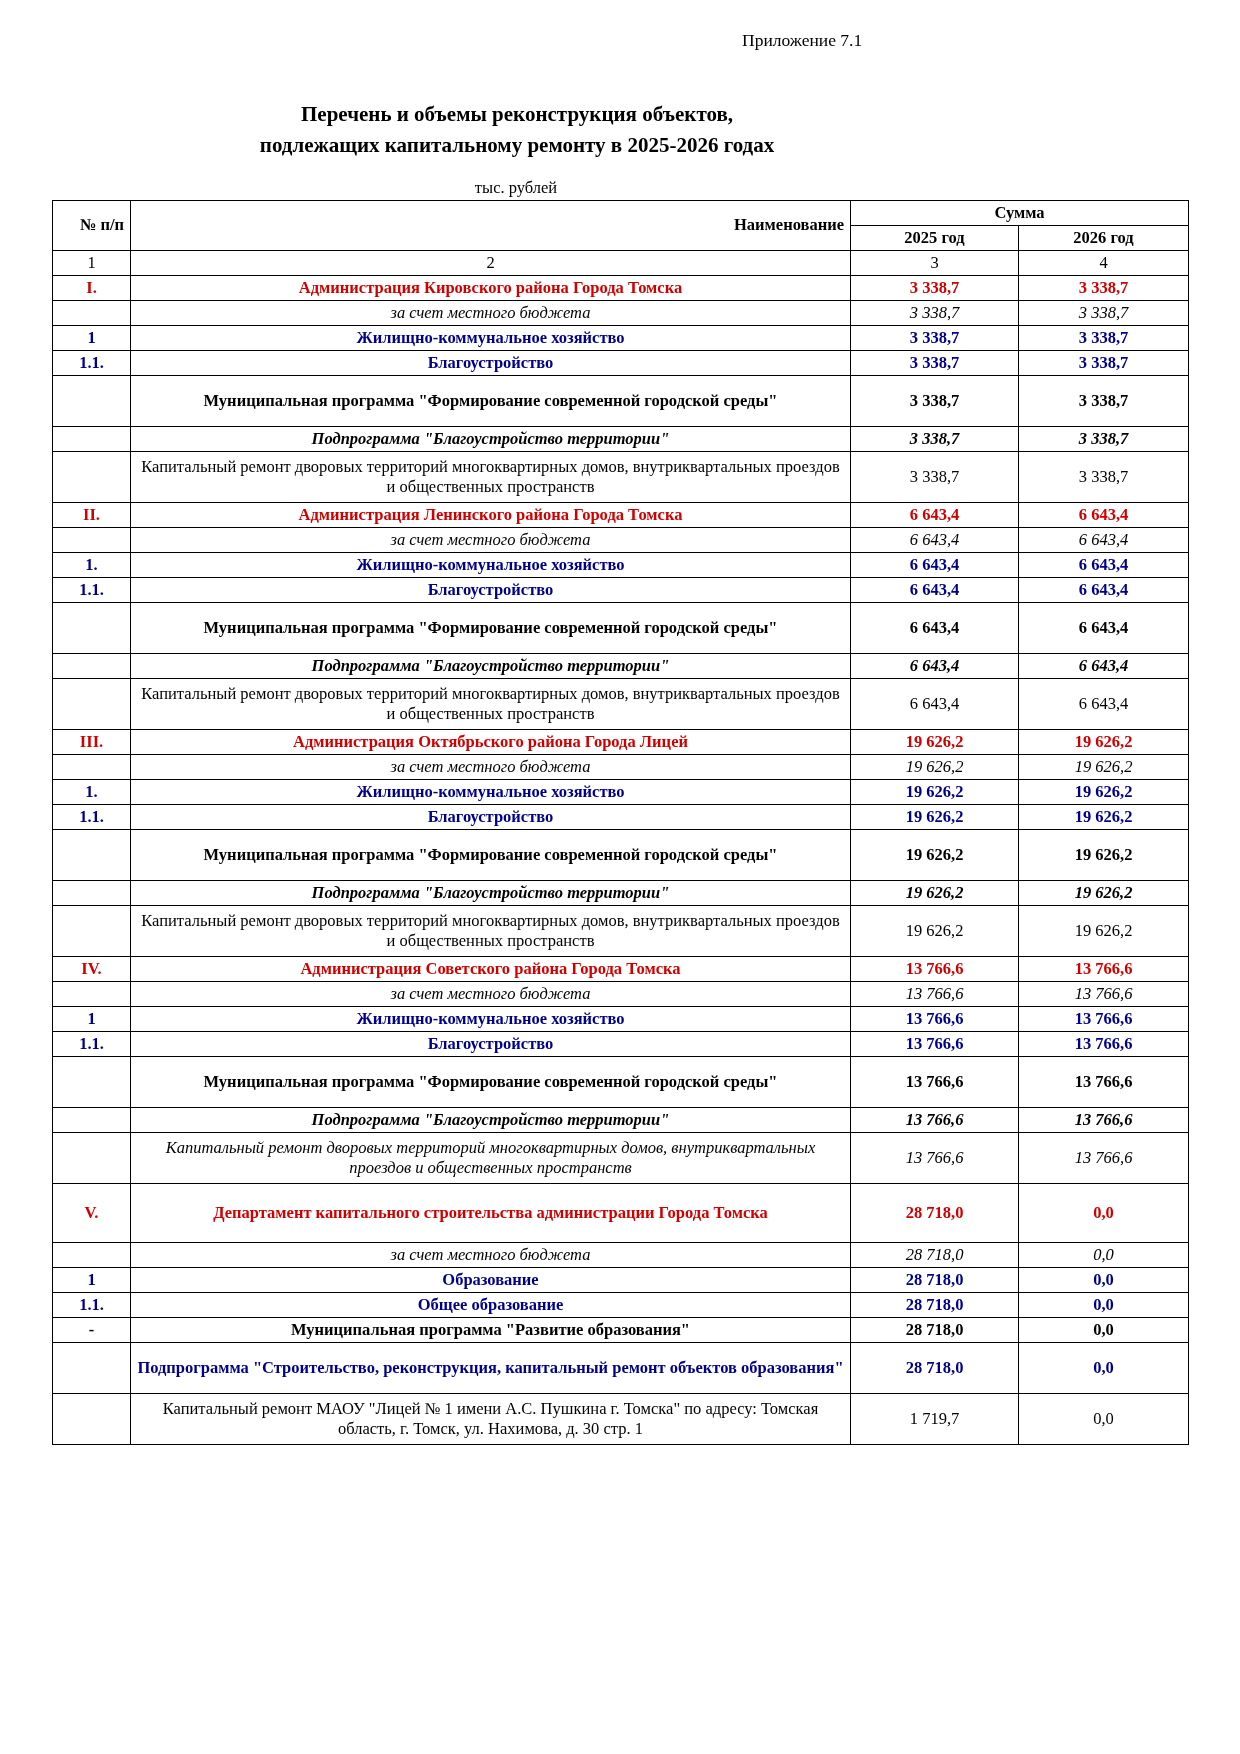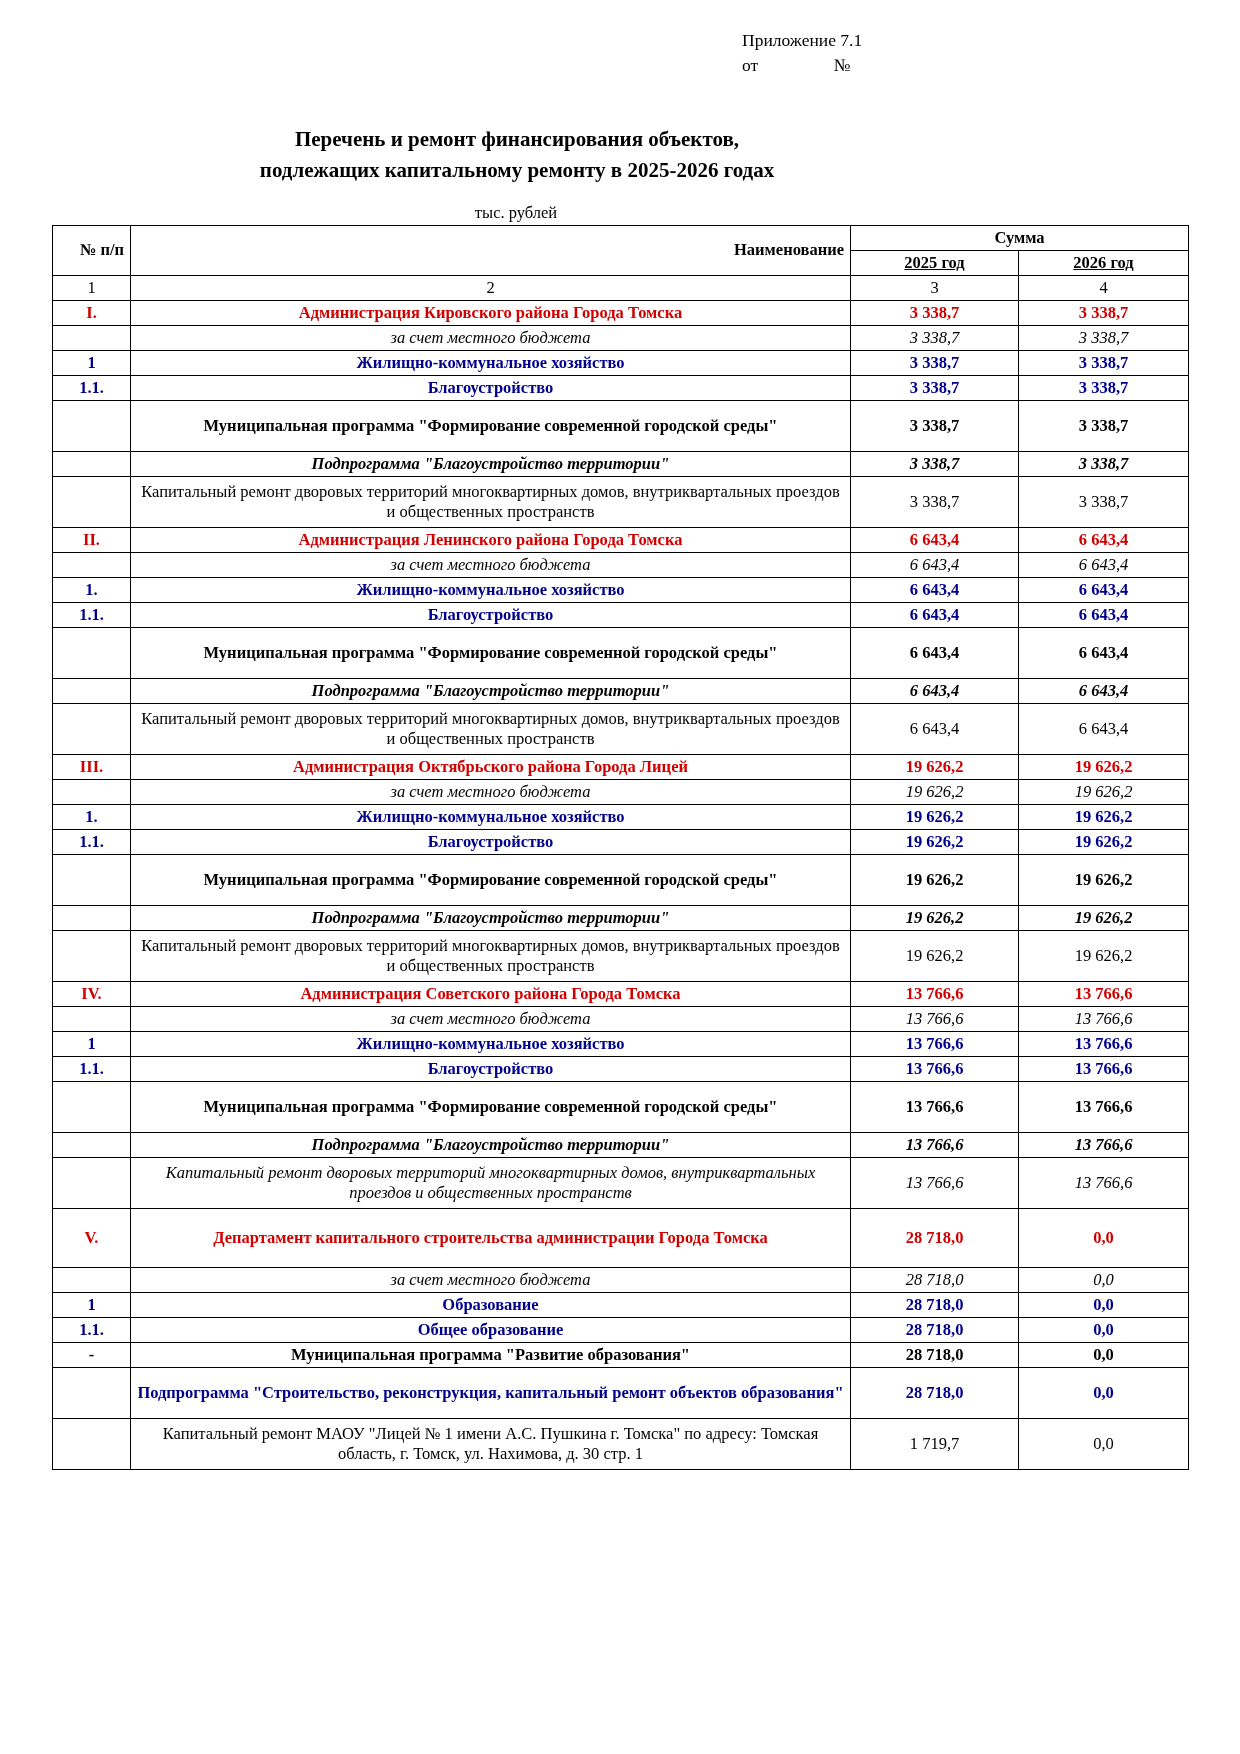--- a/index.html
+++ b/index.html
@@ -74,21 +74,20 @@
     text-align: center;
     font-weight: bold;
     font-size: 18px;
     padding: 8px 0;
   }
   th.head-year {
     text-align: center;
     font-weight: bold;
     font-size: 15.5px;
     padding: 5px 0;
-    text-decoration: underline;
   }
   td.colnum {
     text-align: center;
     font-size: 15.5px;
     padding: 1px 0;
   }
   td.num {
     text-align: center;
   }
   td.val {
@@ -122,28 +121,24 @@
   .tall td { height: 46px; }
   .xtall td { height: 54px; }
 </style>
 </head>
 <body>
 
 <div class="page">
 
   <div class="header-block">
     <div class="line">Приложение 7.1</div>
-    <div class="line ot">
-      <span class="ot-label">от</span>
-      <span>№</span>
-    </div>
   </div>
 
   <div class="doc-title">
-    <div>Перечень и ремонт финансирования объектов,</div>
+    <div>Перечень и объемы реконструкция объектов,</div>
     <div>подлежащих капитальному ремонту в 2025-2026 годах</div>
   </div>
 
   <div class="units">тыс. рублей</div>
 
   <table class="main">
     <colgroup>
       <col class="c-num">
       <col class="c-name">
       <col class="c-y1">

